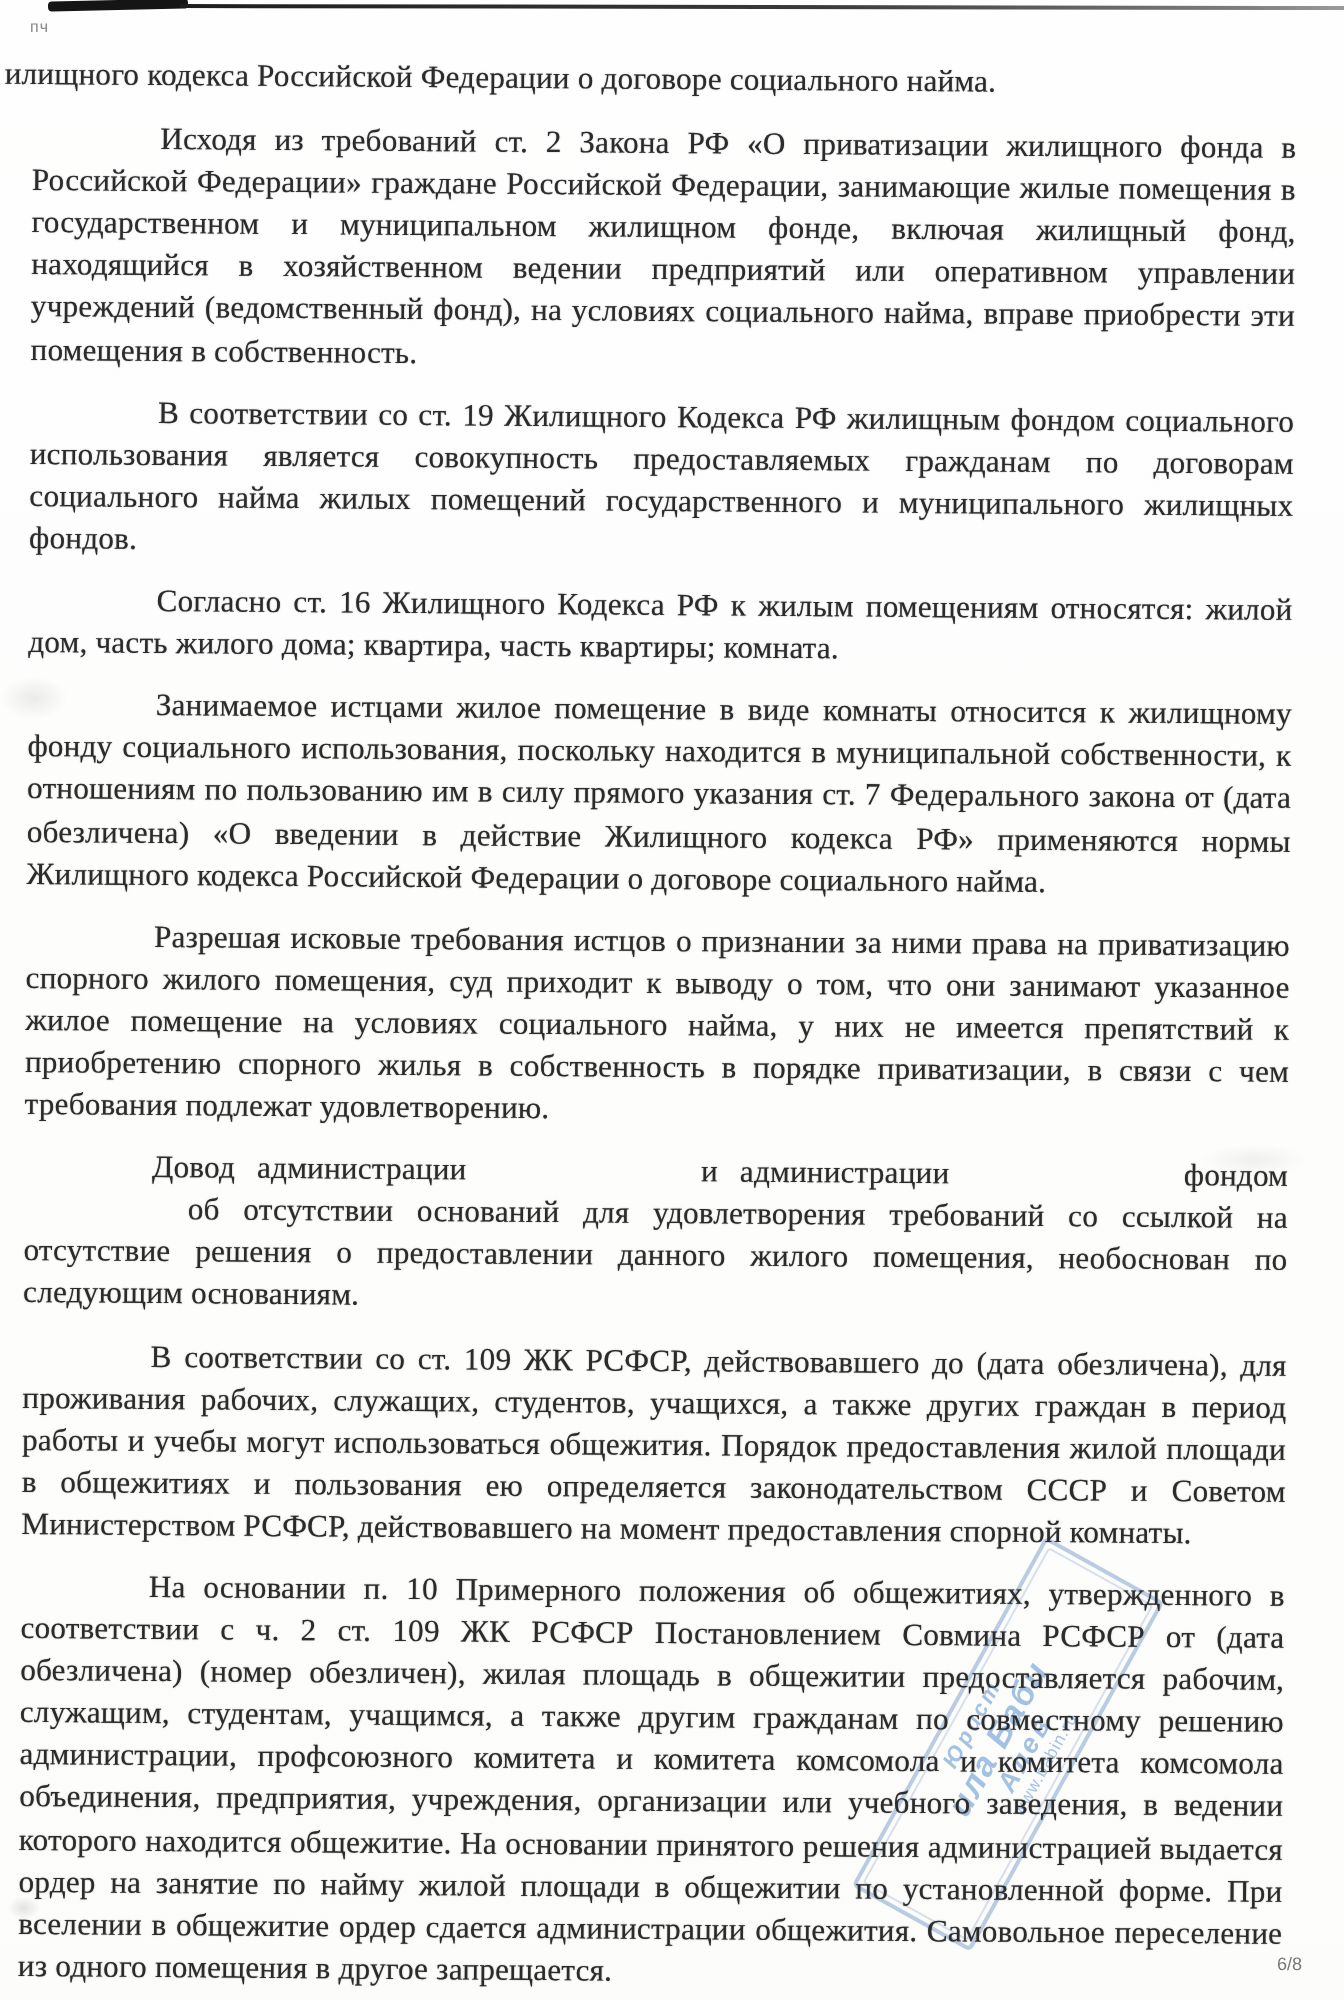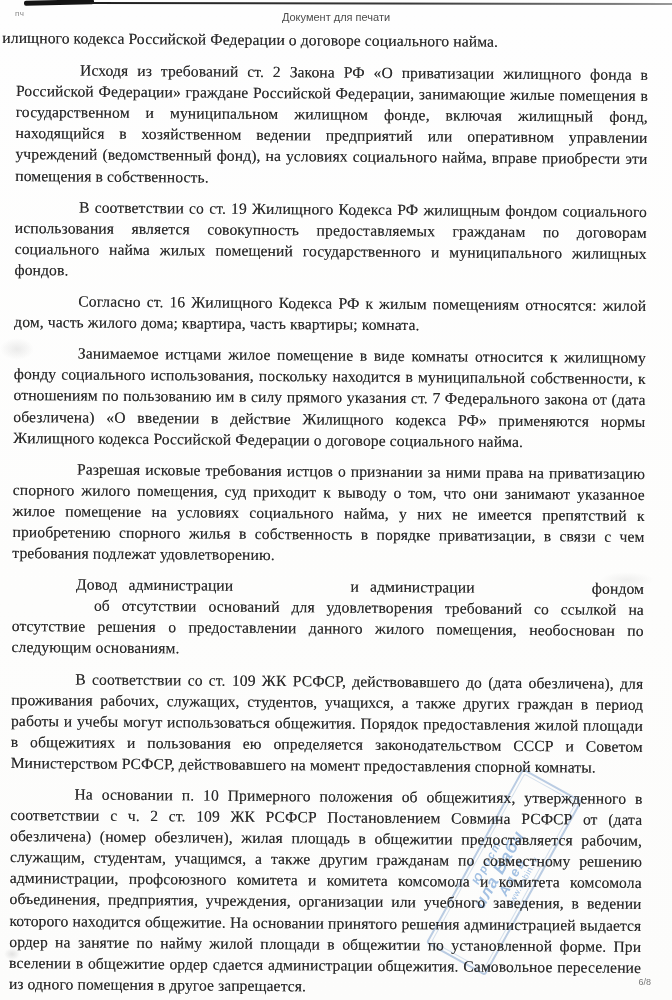--- a/index.html
+++ b/index.html
@@ -91,21 +91,20 @@
 
 <div class="sheet">
 
   <div class="scan-bar"></div>
   <div class="scan-line"></div>
   <div class="smudge sm1"></div>
   <div class="smudge sm2"></div>
   <div class="smudge sm3"></div>
 
   <div class="corner-frag">пч</div>
-  <div class="print-header">Документ для печати</div>
 
   <div class="watermark">
     <div class="wm1">Юрист</div>
     <div class="wm2">ила Баби</div>
     <div class="wm3">Алев</div>
     <div class="wm4">www.babin.ru</div>
   </div>
 
   <div class="content">
     <p class="cont-line">илищного кодекса Российской Федерации о договоре социального найма.</p>

